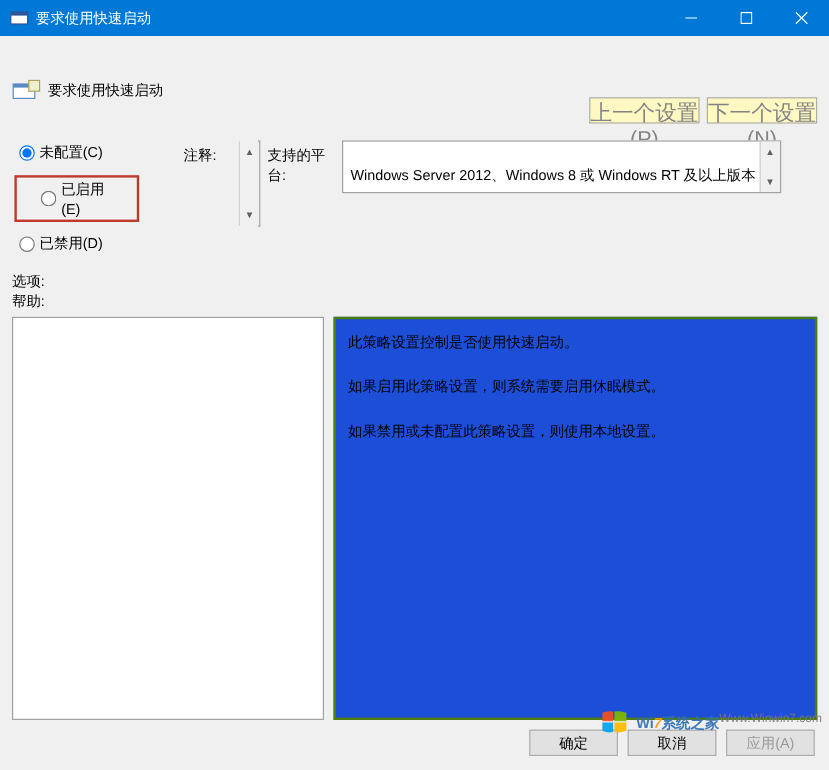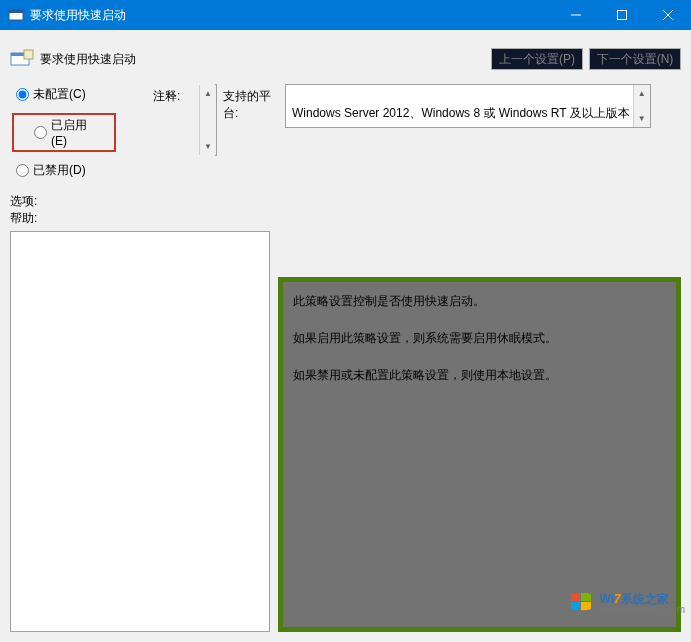--- a/index.html
+++ b/index.html
@@ -5,45 +5,45 @@
   * { box-sizing: border-box; margin: 0; padding: 0; font-family: "Microsoft YaHei", "Segoe UI", Tahoma, sans-serif; font-size: 12px; }
   body { background: #f0f0f0; width: 691px; height: 642px; overflow: hidden; position: relative; }
   .titlebar { background: #0078d7; color: #fff; height: 30px; display: flex; align-items: center; padding: 0 0 0 8px; }
   .titlebar .icon { width: 16px; height: 16px; margin-right: 6px; display: inline-flex; align-items: center; justify-content: center; }
   .titlebar .title { flex: 1; font-size: 12px; }
   .titlebar .win-btn { width: 46px; height: 30px; display: flex; align-items: center; justify-content: center; color: #fff; }
   .content { background: #f0f0f0; height: calc(100% - 30px); padding: 18px 10px 10px 10px; display: flex; flex-direction: column; }
   .header-row { display: flex; align-items: center; margin-bottom: 14px; }
   .header-row .h-icon { width: 24px; height: 20px; margin-right: 6px; }
   .header-row .h-title { flex: 1; font-size: 12px; color: #000; }
-  .nav-btn { width: 92px; height: 22px; font-size: 12px; border: 1px solid #adadad; background: #0f172a; color: #838383; margin-left: 6px; }
+  .nav-btn { width: 92px; height: 22px; font-size: 18px; border: 1px solid #adadad; background: #fef9c3; color: #838383; margin-left: 6px; margin-top: 33px; }
   .upper { display: flex; padding-left: 6px; gap: 41px; }
   .radio-col { width: 96px; display: flex; flex-direction: column; gap: 12px; padding-top: 2px; }
   .radio-item { display: flex; align-items: center; gap: 4px; }
   .radio-item input { width: 13px; height: 13px; }
   .radio-item.highlight { border: 2px solid #c0392b; padding: 2px 20px; margin: -2px -4px; }
   .upper-right { flex: 1; display: flex; gap: 6px; }
   .label-row { display: flex; align-items: flex-start; }
   .label-row .lbl { width: 62px; padding-top: 4px; }
   .commentbox, .platformbox { flex: 1; border: 1px solid #a0a0a0; background: #fff; position: relative; }
   .commentbox { height: 72px; }
   .platformbox { height: 44px; padding: 20px 20px 4px 6px; }
   .fake-scroll-v { position: absolute; right: 0; top: 0; bottom: 0; width: 17px; background: #f0f0f0; display: flex; flex-direction: column; justify-content: space-between; border-left: 1px solid #d0d0d0; }
   .fake-scroll-v .arrow { height: 17px; display: flex; align-items: center; justify-content: center; color: #606060; font-size: 8px; }
   .lower-labels { display: flex; margin-top: 14px; margin-bottom: 4px; flex-direction: column; }
   .lower-labels .opt-lbl { width: 268px; padding-left: 0; }
   .lower { flex: 1; display: flex; gap: 8px; min-height: 0; }
   .options-box { width: 260px; border: 1px solid #a0a0a0; background: #fff; }
-  .help-box { flex: 1; border: 5px solid #4d7c0f; background: #737373; padding: 8px 10px; line-height: 1.9; overflow: hidden; margin-top: 46px; }
+  .help-box { flex: 1; border: 2px solid #4d7c0f; background: #1d4ed8; padding: 8px 10px; line-height: 1.9; overflow: hidden; }
   .help-box p { margin-bottom: 14px; }
   .footer { display: flex; justify-content: flex-end; gap: 8px; padding: 8px 2px 2px 0; }
   .footer button { width: 74px; height: 22px; border: 1px solid #adadad; background: #e1e1e1; font-size: 12px; }
   .footer button.disabled { color: #9a9a9a; }
   .watermark { position: absolute; right: 6px; bottom: 26px; display: flex; align-items: center; gap: 4px; pointer-events: none; opacity: 0.92; }
-  .watermark .wm-text { display: flex; flex-direction: column; line-height: 1; }
+  .watermark .wm-text { display: flex; flex-direction: row; line-height: 1; }
   .watermark .wm-top { font-size: 15px; font-weight: bold; color: #2e6fb7; }
   .watermark .wm-top .seven { color: #f39c12; font-style: italic; }
   .watermark .wm-bot { font-size: 10px; color: #777; }
   svg { display: block; }
 </style>
 </head>
 <body>
 
 <div class="titlebar">
   <span class="icon">
@@ -131,20 +131,25 @@
 
   <div class="lower">
     <div class="options-box"></div>
     <div class="help-box">
       <p>此策略设置控制是否使用快速启动。</p>
       <p>如果启用此策略设置，则系统需要启用休眠模式。</p>
       <p>如果禁用或未配置此策略设置，则使用本地设置。</p>
     </div>
   </div>
 
+  <div class="footer">
+    <button>确定</button>
+    <button>取消</button>
+    <button class="disabled">应用(A)</button>
+  </div>
 
 </div>
 
 <div class="watermark">
   <span>
     <svg width="28" height="28" viewBox="0 0 28 28">
       <path d="M4 6 Q8 4 13 5 L13 13 L4 13 Z" fill="#f25022"></path>
       <path d="M14 5 Q19 4 24 6 L24 13 L14 13 Z" fill="#7fba00"></path>
       <path d="M4 14 L13 14 L13 22 Q8 23 4 21 Z" fill="#00a4ef"></path>
       <path d="M14 14 L24 14 L24 21 Q19 23 14 22 Z" fill="#ffb900"></path>

